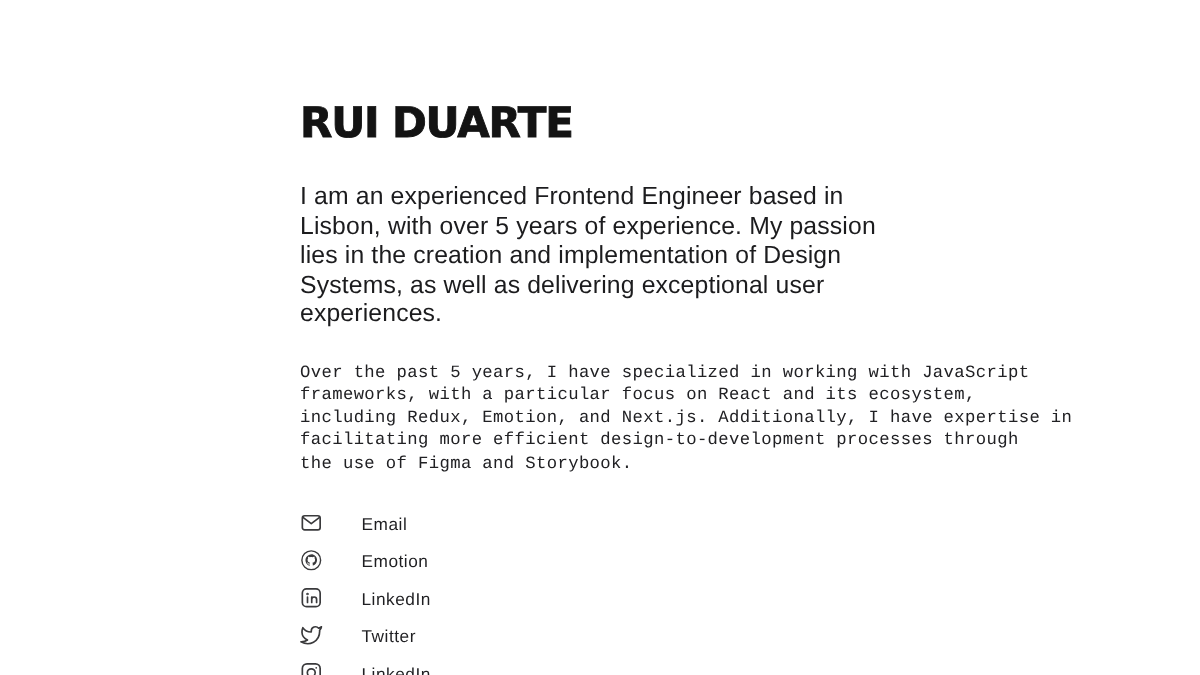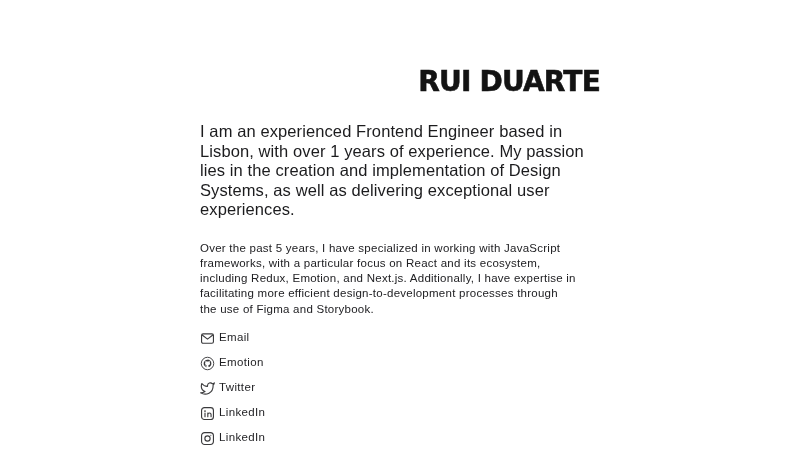--- a/index.html
+++ b/index.html
@@ -19,49 +19,49 @@
     width: 400px;
   }
   .page-title {
     margin: 0;
     font-family: "DejaVu Sans", sans-serif;
     font-weight: 900;
     font-size: 28px;
     line-height: 1.15;
     letter-spacing: -0.8px;
     color: #131313;
-    text-align: right;
     -webkit-text-stroke: 0.6px #131313;
   }
   .intro {
     margin: 24px 0 0 0;
     font-size: 16.5px;
     line-height: 19.5px;
     letter-spacing: 0.1px;
     color: #1c1c1e;
     white-space: pre;
   }
   .details {
     margin: 21px 0 0 0;
     font-size: 11.5px;
     line-height: 15.2px;
     letter-spacing: 0.25px;
     color: #212124;
     white-space: pre;
+    font-family: Liberation Mono, monospace;
   }
   .social {
     list-style: none;
     margin: 14px 0 0 0;
     padding: 0;
   }
   .social li {
     display: flex;
-    align-items: flex-start;
+    align-items: flex-end;
     height: 25px;
-    gap: 4px;
+    gap: 26px;
     cursor: pointer;
   }
   .social .icon {
     width: 15px;
     height: 15px;
     display: inline-flex;
     color: #3a3a3c;
     flex: 0 0 auto;
   }
   .social .icon svg {
@@ -76,21 +76,21 @@
   }
 </style>
 </head>
 <body>
 
 <main class="content">
 
   <h1 class="page-title">RUI DUARTE</h1>
 
   <p class="intro">I am an experienced Frontend Engineer based in
-Lisbon, with over 1 years of experience. My passion
+Lisbon, with over 5 years of experience. My passion
 lies in the creation and implementation of Design
 Systems, as well as delivering exceptional user
 experiences.</p>
 
   <p class="details">Over the past 5 years, I have specialized in working with JavaScript
 frameworks, with a particular focus on React and its ecosystem,
 including Redux, Emotion, and Next.js. Additionally, I have expertise in
 facilitating more efficient design-to-development processes through
 the use of Figma and Storybook.</p>
 
@@ -112,36 +112,36 @@
           <circle cx="12" cy="12" r="10"></circle>
           <path fill="currentColor" stroke="none" d="M12 5.8c-3.4 0-6.2 2.8-6.2 6.2 0 2.7 1.8 5 4.2 5.9.3.1.4-.1.4-.3v-1.1c-1.7.4-2.1-.8-2.1-.8-.3-.7-.7-.9-.7-.9-.6-.4 0-.4 0-.4.6 0 1 .6 1 .6.6 1 1.5.7 1.9.5.1-.4.2-.7.4-.9-1.4-.2-2.8-.7-2.8-3.1 0-.7.2-1.2.6-1.7-.1-.2-.3-.8.1-1.6 0 0 .5-.2 1.7.6.5-.1 1-.2 1.6-.2s1.1.1 1.6.2c1.2-.8 1.7-.6 1.7-.6.4.8.2 1.4.1 1.6.4.5.6 1 .6 1.7 0 2.4-1.5 2.9-2.9 3.1.2.2.4.6.4 1.1v1.7c0 .2.1.4.4.3 2.5-.8 4.2-3.1 4.2-5.9 0-3.4-2.8-6.2-6.2-6.2z"></path>
         </svg>
       </span>
       <span class="label">Emotion</span>
     </li>
 
     <li>
       <span class="icon">
         <svg viewBox="0 0 24 24" fill="none" stroke="currentColor" stroke-width="1.8" stroke-linecap="round" stroke-linejoin="round">
-          <path d="M23 3a10.9 10.9 0 0 1-3.14 1.53 4.48 4.48 0 0 0-7.86 3v1A10.66 10.66 0 0 1 3 4s-4 9 5 13a11.64 11.64 0 0 1-7 2c9 5 20 0 20-11.5a4.5 4.5 0 0 0-.08-.83A7.72 7.72 0 0 0 23 3z"></path>
-        </svg>
-      </span>
-      <span class="label">Twitter</span>
-    </li>
-
-    <li>
-      <span class="icon">
-        <svg viewBox="0 0 24 24" fill="none" stroke="currentColor" stroke-width="1.8" stroke-linecap="round" stroke-linejoin="round">
           <rect x="2.5" y="2.5" width="19" height="19" rx="4.5"></rect>
           <circle cx="8" cy="8" r="0.5" fill="currentColor"></circle>
           <path d="M8 11.2 V 17"></path>
           <path d="M12.5 17 v-5.8 m0 2.5 c0-1.4 1.2-2.5 2.6-2.5 s2.6 1.1 2.6 2.5 V 17"></path>
         </svg>
       </span>
       <span class="label">LinkedIn</span>
+    </li>
+
+    <li>
+      <span class="icon">
+        <svg viewBox="0 0 24 24" fill="none" stroke="currentColor" stroke-width="1.8" stroke-linecap="round" stroke-linejoin="round">
+          <path d="M23 3a10.9 10.9 0 0 1-3.14 1.53 4.48 4.48 0 0 0-7.86 3v1A10.66 10.66 0 0 1 3 4s-4 9 5 13a11.64 11.64 0 0 1-7 2c9 5 20 0 20-11.5a4.5 4.5 0 0 0-.08-.83A7.72 7.72 0 0 0 23 3z"></path>
+        </svg>
+      </span>
+      <span class="label">Twitter</span>
     </li>
 
     <li>
       <span class="icon">
         <svg viewBox="0 0 24 24" fill="none" stroke="currentColor" stroke-width="1.8" stroke-linecap="round" stroke-linejoin="round">
           <rect x="2.5" y="2.5" width="19" height="19" rx="5"></rect>
           <circle cx="12" cy="12" r="4.2"></circle>
           <line x1="17.3" y1="6.7" x2="17.3" y2="6.7"></line>
         </svg>
       </span>

